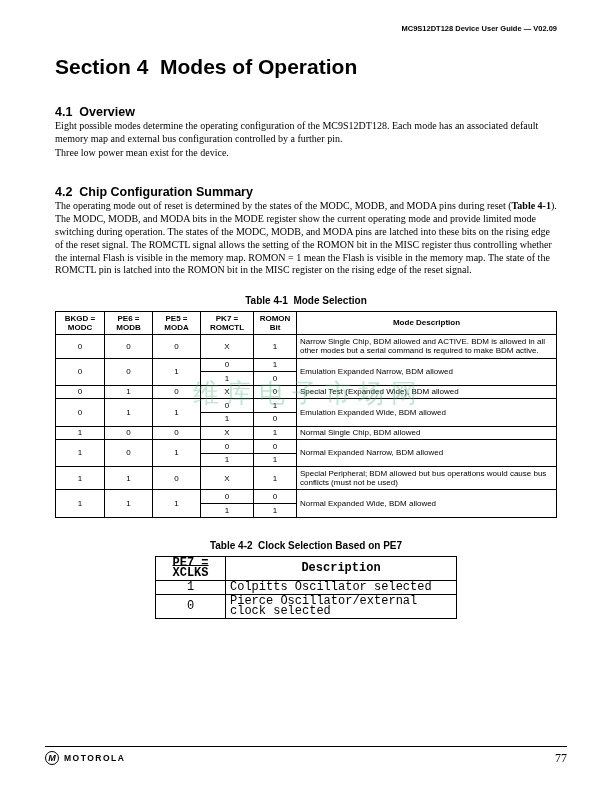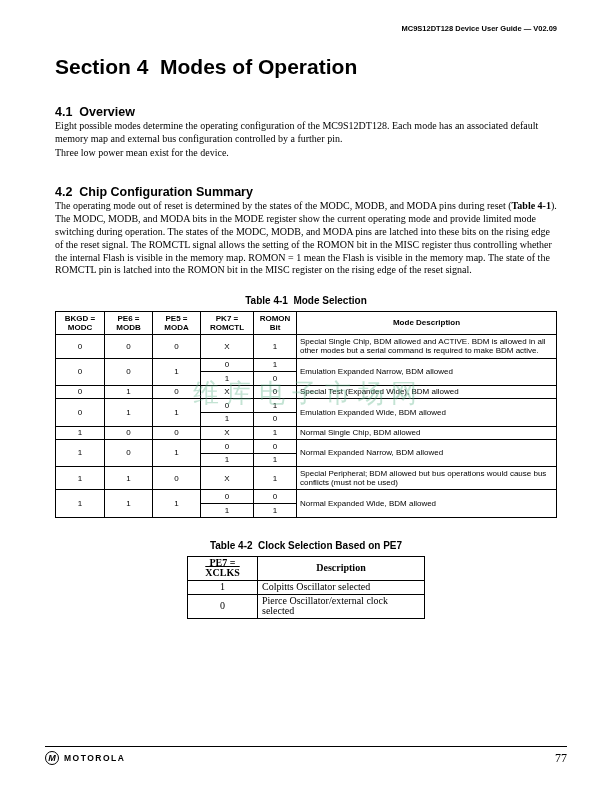--- a/index.html
+++ b/index.html
@@ -63,24 +63,24 @@
   .t1 th, .t1 td {
     border:1px solid #000;
     text-align:center;
     vertical-align:middle;
     padding:1.5px 3px;
   }
   .t1 th { white-space:pre-line; font-size:8px; }
   .t1 td.desc { text-align:left; }
 
   .t2 {
-    width:238px;
+    width:302px;
     margin:5px auto 0 auto;
-    font-family:Liberation Serif, serif;
-    font-size:10px;
+    font-family:Liberation Mono, monospace;
+    font-size:12px;
     line-height:10px;
   }
   .t2 th, .t2 td {
     border:1px solid #000;
     vertical-align:middle;
     padding:1.5px 4px;
   }
   .t2 th { text-align:center; }
   .t2 td.c { text-align:center; }
   .t2 td.l { text-align:left; }
@@ -176,21 +176,21 @@
         <th>Mode Description</th>
       </tr>
     </thead>
     <tbody id="t1-body">
         <tr>
           <td>0</td>
           <td>0</td>
           <td>0</td>
           <td>X</td>
           <td>1</td>
-          <td class="desc">Special Single Chip, BDM allowed and ACTIVE. BDM is allowed in all other modes but a serial command is required to make BDM active.</td>
+          <td class="desc">Narrow Single Chip, BDM allowed and ACTIVE. BDM is allowed in all other modes but a serial command is required to make BDM active.</td>
         </tr>
         <tr>
           <td rowspan="2">0</td>
           <td rowspan="2">0</td>
           <td rowspan="2">1</td>
           <td>0</td>
           <td>1</td>
           <td rowspan="2" class="desc">Emulation Expanded Narrow, BDM allowed</td>
         </tr>
         <tr>

